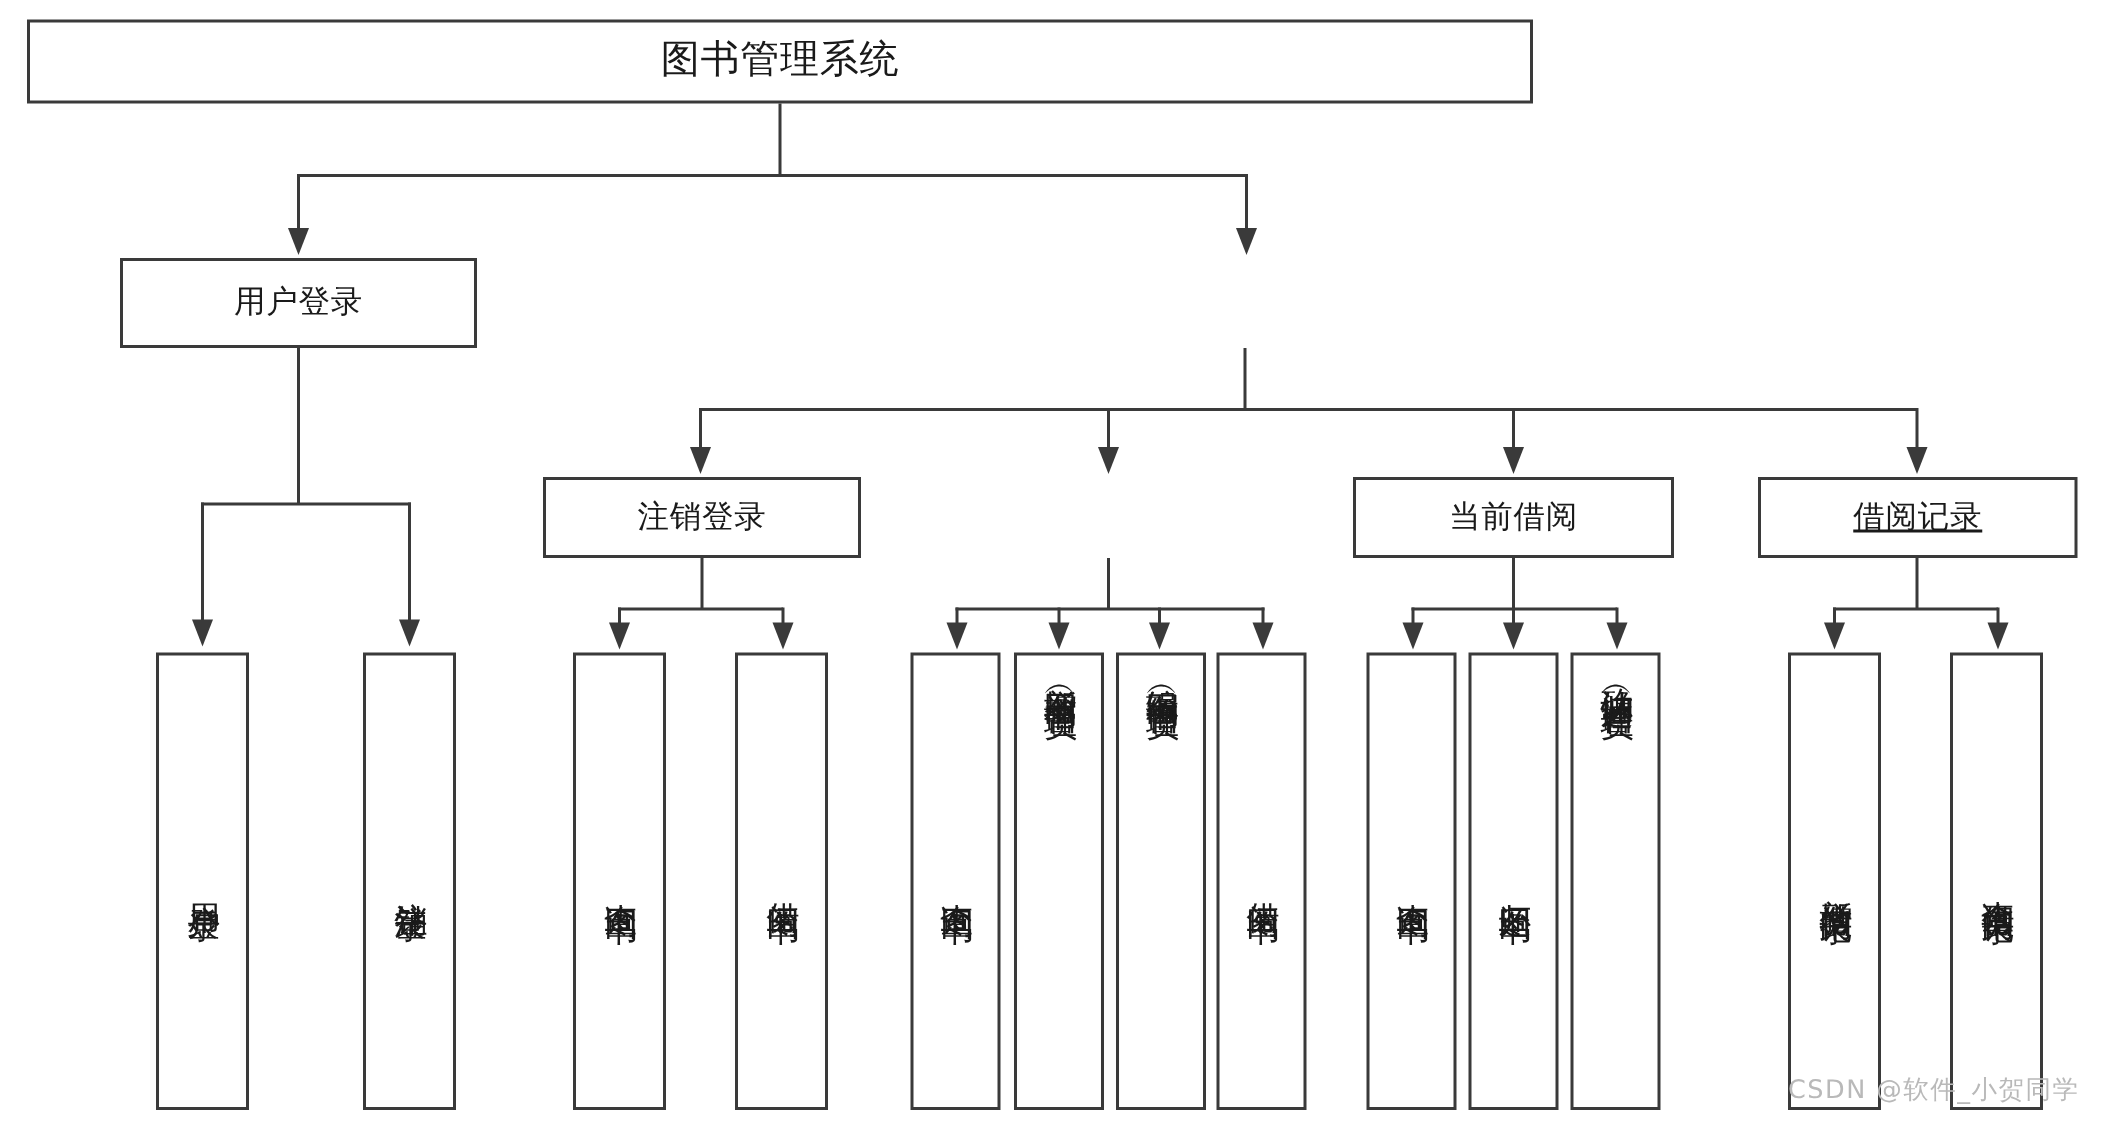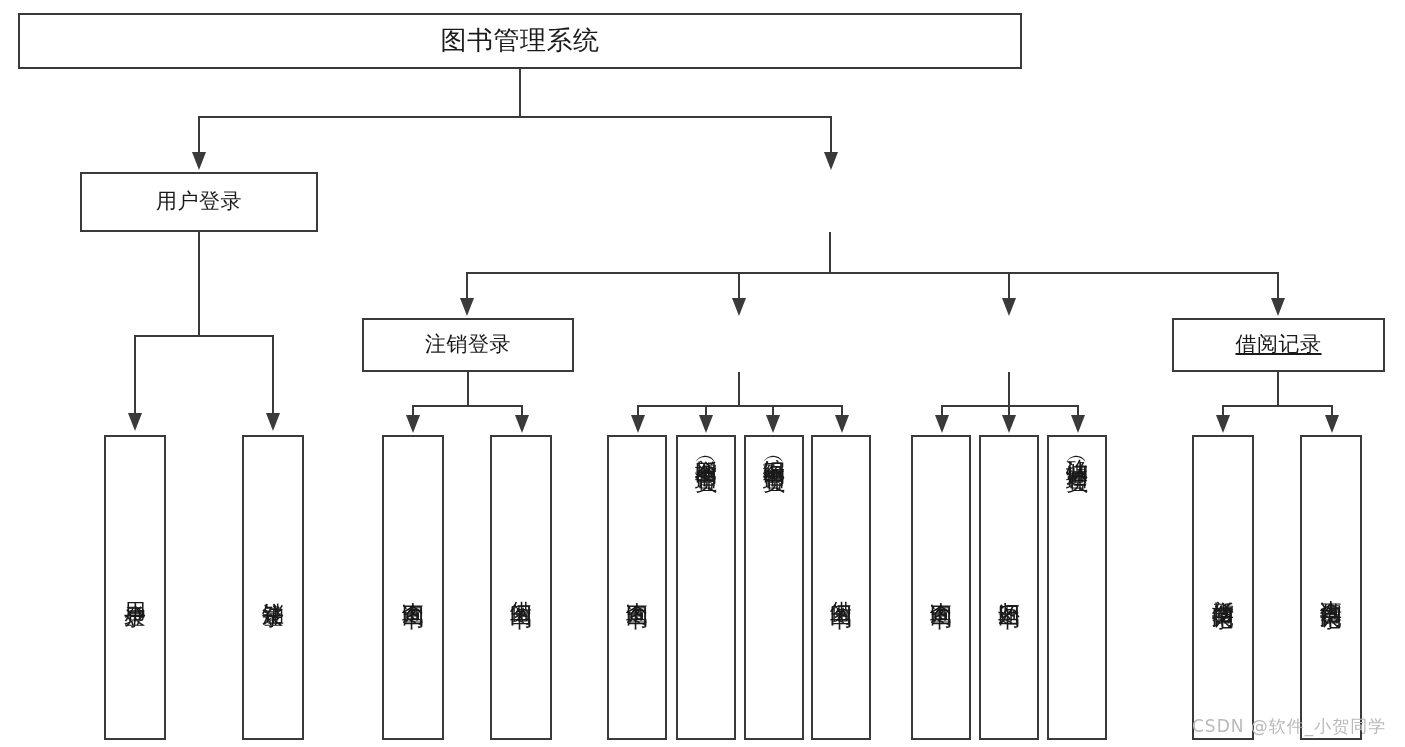--- a/index.html
+++ b/index.html
@@ -112,20 +112,21 @@
 
   <div class="edge edge-v" style="left:1008px; top:272px; width:2px; height:28px;"></div>
   <div class="arrow" style="left:1002px; top:298px;"></div>
 
   <div class="edge edge-v" style="left:1277px; top:272px; width:2px; height:28px;"></div>
   <div class="arrow" style="left:1271px; top:298px;"></div>
 
   <div class="node node-h" style="left:362px; top:318px; width:212px; height:54px;">注销登录</div>
 
 
+  <div class="node node-h" style="left:902px; top:318px; width:214px; height:54px;">当前借阅</div>
 
   <div class="node node-h" style="left:1172px; top:318px; width:213px; height:54px;text-decoration:underline;">借阅记录</div>
 
   <div class="edge edge-v" style="left:467px; top:372px; width:2px; height:34px;"></div>
   <div class="edge edge-h" style="left:412px; top:405px; width:110px; height:2px;"></div>
   <div class="edge edge-v" style="left:412px; top:405px; width:2px; height:12px;"></div>
   <div class="arrow" style="left:406px; top:415px;"></div>
   <div class="edge edge-v" style="left:521px; top:405px; width:2px; height:12px;"></div>
   <div class="arrow" style="left:515px; top:415px;"></div>
 

